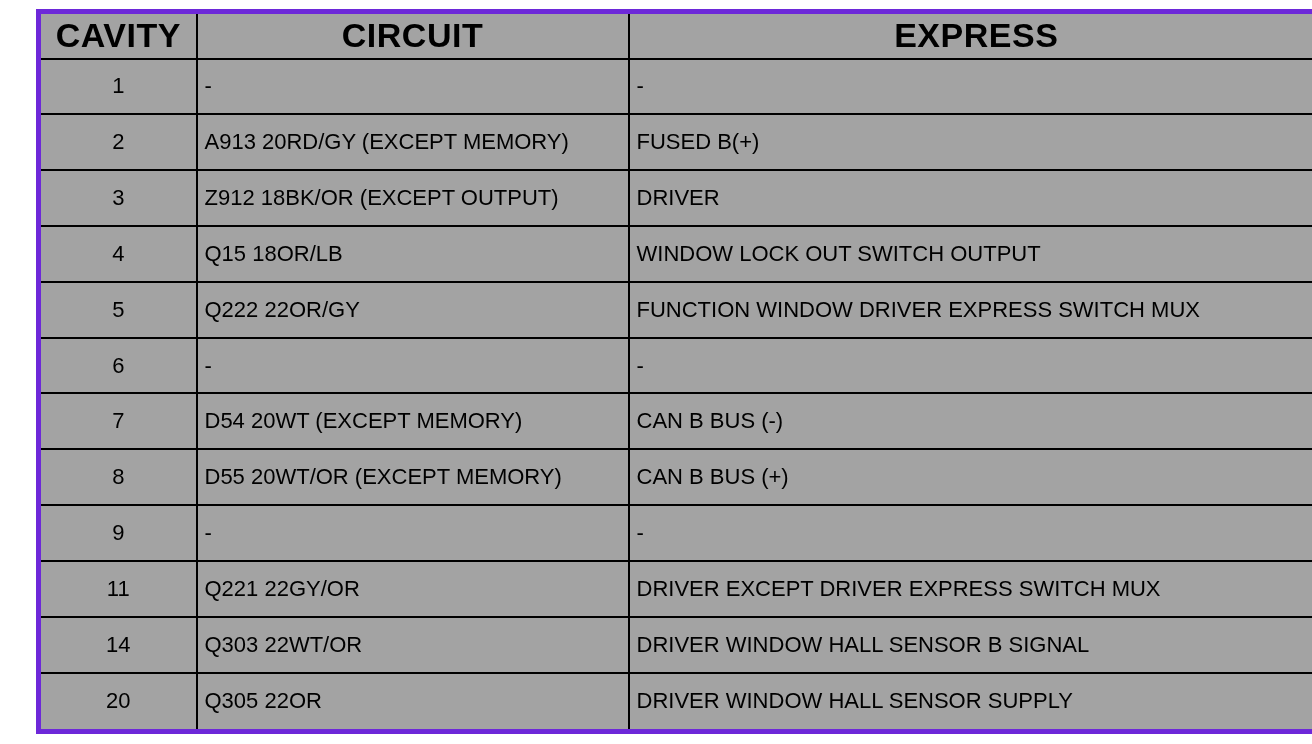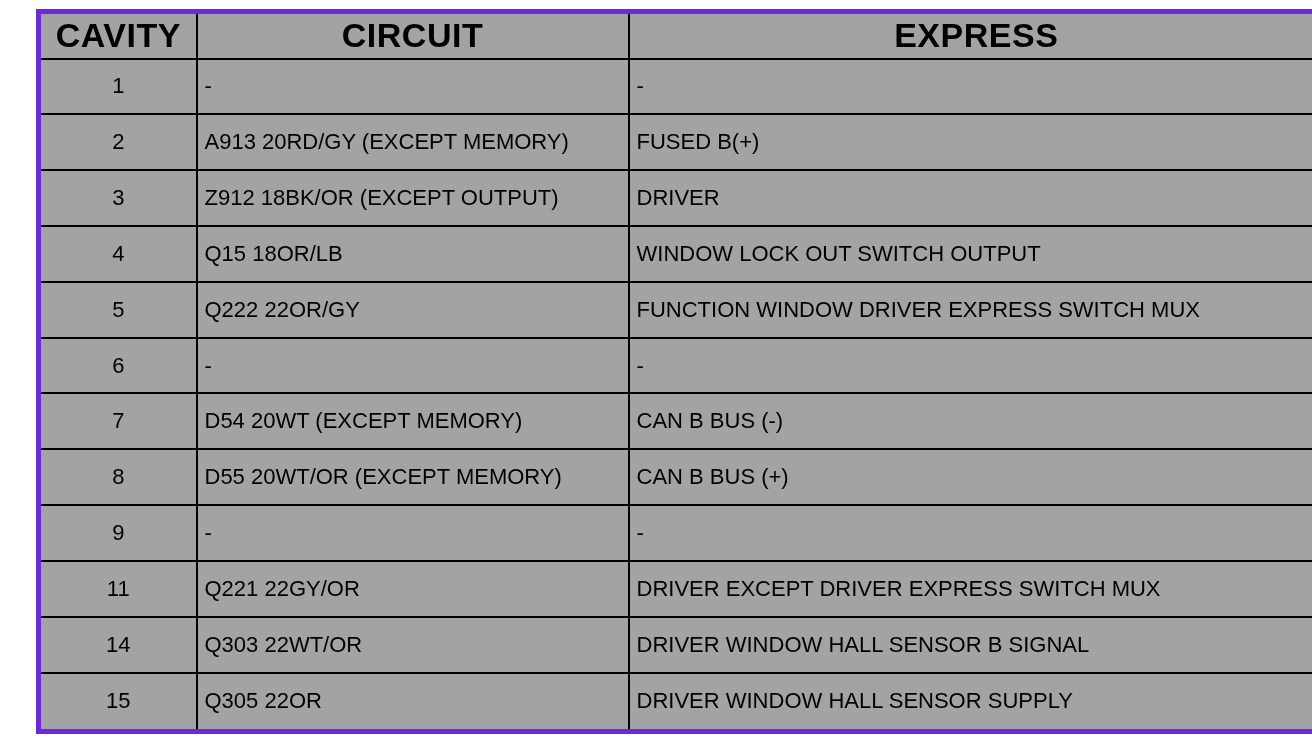--- a/index.html
+++ b/index.html
@@ -121,19 +121,19 @@
           <td class="col-cavity">11</td>
           <td class="col-circuit">Q221 22GY/OR</td>
           <td class="col-function">DRIVER EXCEPT DRIVER EXPRESS SWITCH MUX</td>
         </tr>
         <tr>
           <td class="col-cavity">14</td>
           <td class="col-circuit">Q303 22WT/OR</td>
           <td class="col-function">DRIVER WINDOW HALL SENSOR B SIGNAL</td>
         </tr>
         <tr>
-          <td class="col-cavity">15</td>
+          <td class="col-cavity">20</td>
           <td class="col-circuit">Q305 22OR</td>
           <td class="col-function">DRIVER WINDOW HALL SENSOR SUPPLY</td>
         </tr>
       </tbody>
   </table>
 </div>
 
 </body></html>

